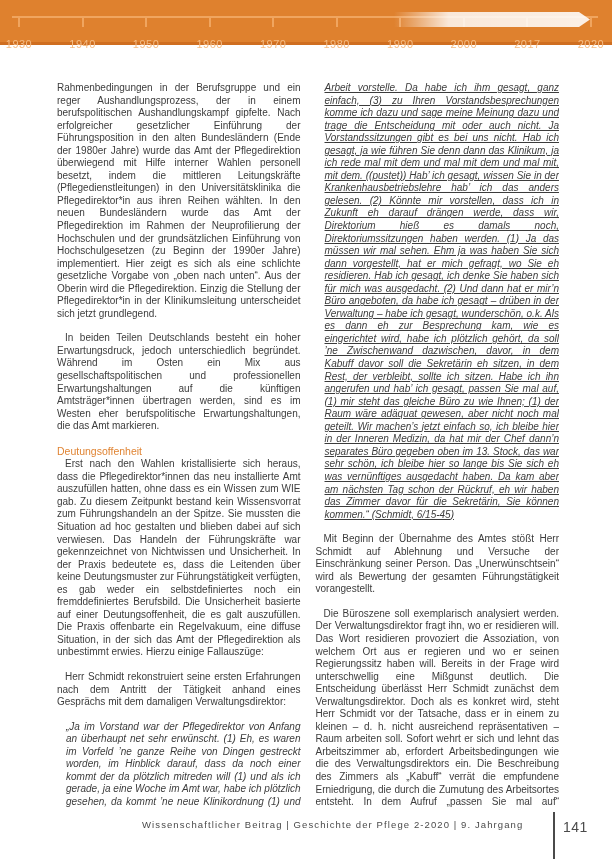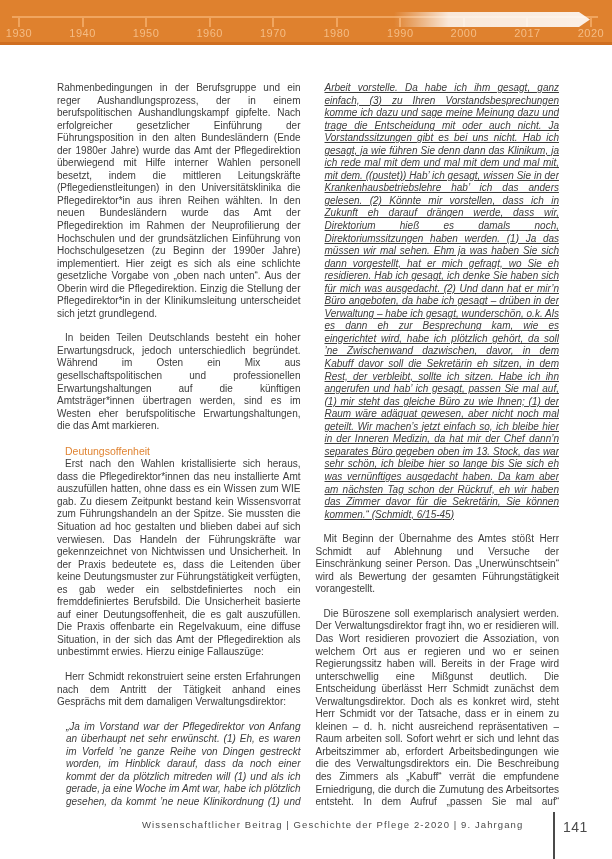--- a/index.html
+++ b/index.html
@@ -15,21 +15,21 @@
     box-sizing:border-box;
   }
   .timeline{
     position:absolute;left:12px;right:14px;top:16px;
     border-top:2px solid var(--banner-line);
     display:flex;justify-content:space-between;
   }
   .tl-cell{display:flex;flex-direction:column;align-items:center;width:14px;}
   .tick{width:2px;height:9px;background:var(--banner-line);}
   .tl-label{
-    font-size:11px;line-height:11px;margin-top:1px;color:var(--banner-label);
+    font-size:11px;line-height:11px;margin-top:12px;color:var(--banner-label);
     letter-spacing:.5px;white-space:nowrap;
   }
   .era-arrow{
     position:absolute;left:394px;top:12px;width:196px;height:15px;
     background:linear-gradient(to right,rgba(255,255,255,0),rgba(255,255,255,.82) 28%,rgba(255,255,255,.88));
     clip-path:polygon(0 0,calc(100% - 11px) 0,100% 50%,calc(100% - 11px) 100%,0 100%);
   }
   
   .columns{
     position:absolute;top:82px;left:57px;width:502px;height:726px;
@@ -37,21 +37,21 @@
   }
   .col{width:243.5px;flex:0 0 243.5px;}
   .col p{
     margin:0 0 12px 0;font-size:10px;line-height:12.55px;text-align:justify;
     color:var(--text);
   }
   .col p.indent{text-indent:8px;}
   .col p.quote{font-style:italic;margin-left:9px;}
   .col p.quote-cont{font-style:italic;margin-left:9px;text-decoration:underline;}
   h2.subhead{
-    margin:12px 0 1px 8px;font-size:10.5px;line-height:12.5px;font-weight:normal;
+    margin:12px 0 1px 0;font-size:10.5px;line-height:12.5px;font-weight:normal;
     color:var(--accent);
   }
   
   .footer{position:absolute;left:0;bottom:0;width:514px;height:47px;}
   .footer-line{
     position:absolute;left:553px;top:0;bottom:0;width:2px;background:var(--footer-text);
   }
   .footer-text{
     position:absolute;left:142px;top:7px;font-size:9.5px;letter-spacing:1.1px;
     color:var(--footer-text);white-space:nowrap;

